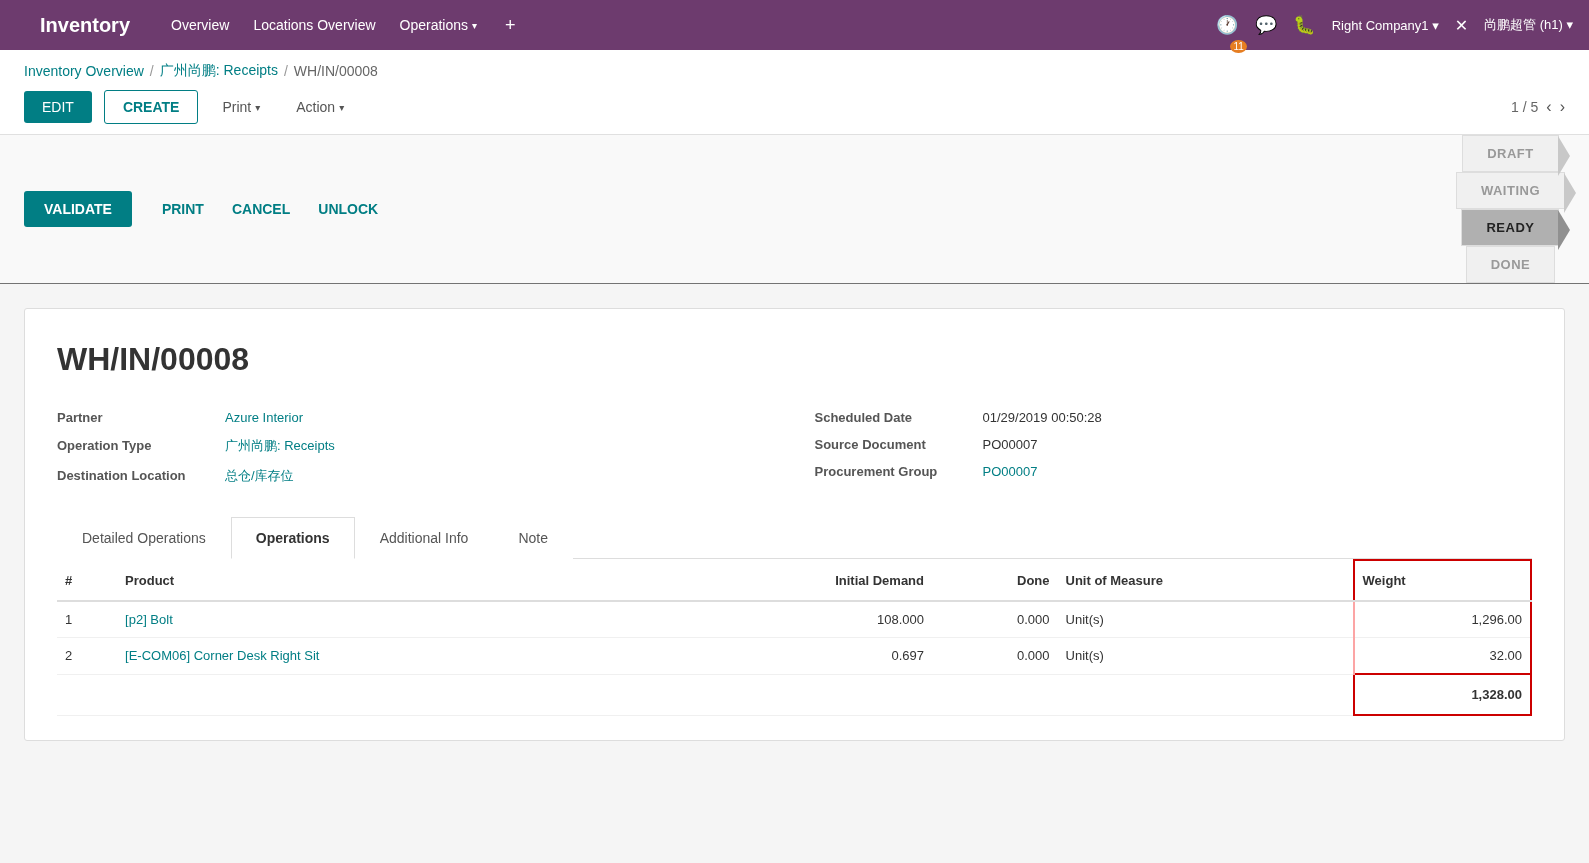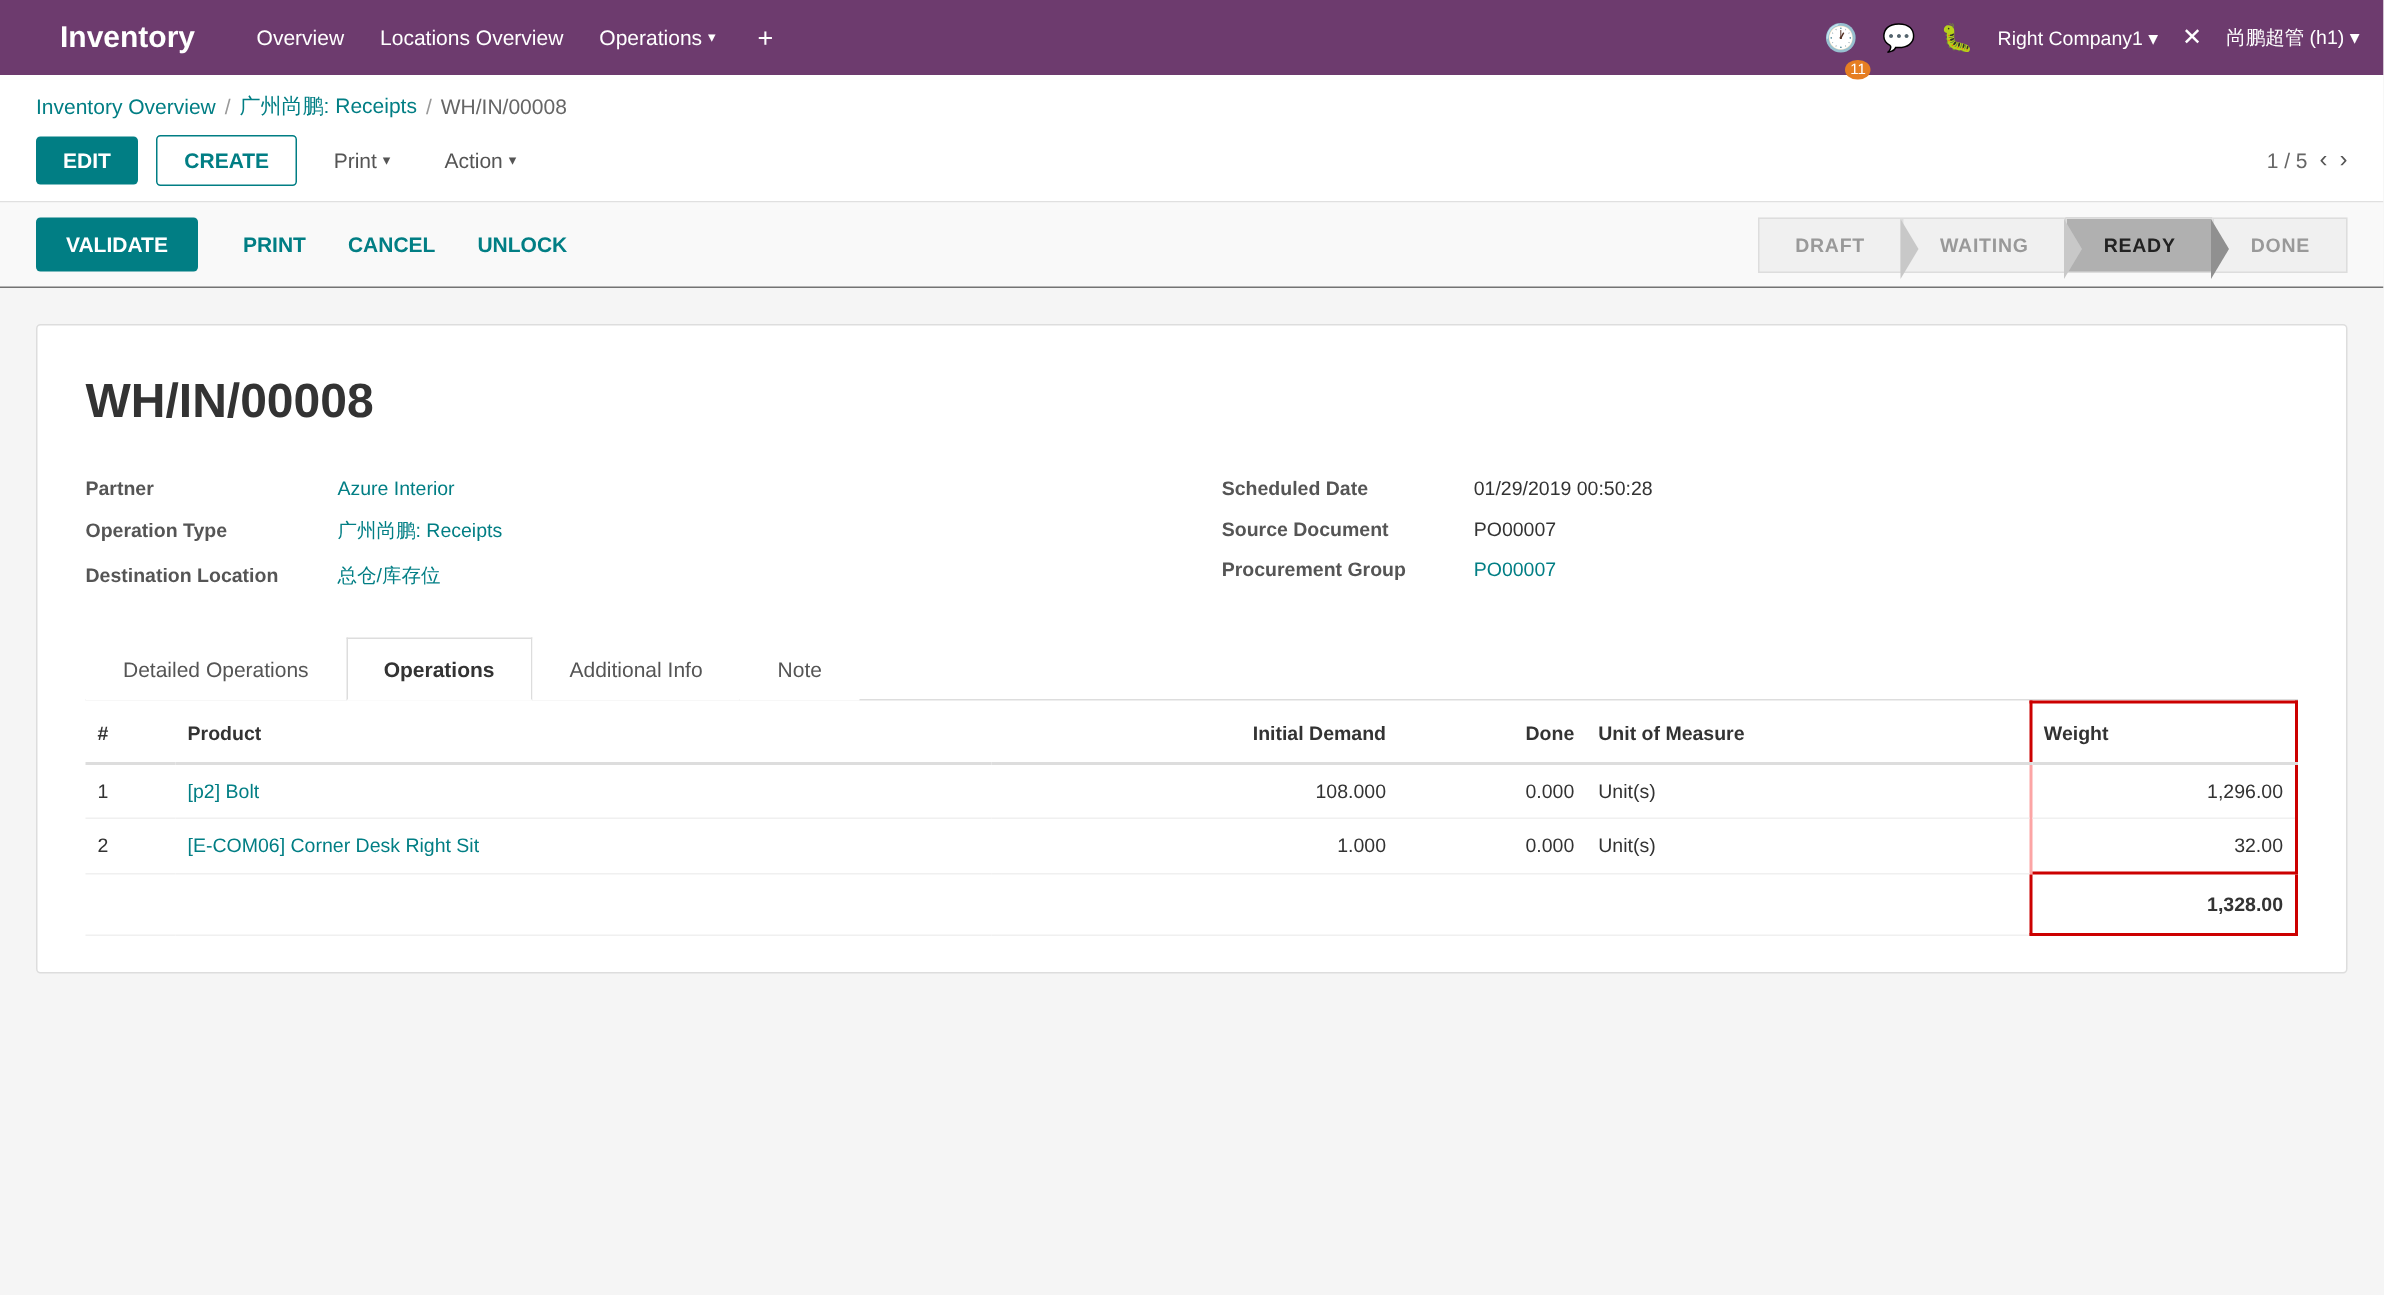--- a/index.html
+++ b/index.html
@@ -51,21 +51,21 @@
       align-items: center;
       gap: 12px;
       border-bottom: 1px solid #e0e0e0;
     }
     .btn-edit {
       background: #017e84;
       color: white;
       border: none;
       padding: 8px 18px;
       font-size: 14px;
-      font-weight: bold;
+      font-weight: normal;
       cursor: pointer;
       border-radius: 3px;
     }
     .btn-create {
       background: transparent;
       color: #017e84;
       border: 1px solid #017e84;
       padding: 8px 18px;
       font-size: 14px;
       font-weight: bold;
@@ -109,21 +109,21 @@
     }
     .btn-status-action {
       background: none;
       border: none;
       color: #017e84;
       font-size: 14px;
       font-weight: bold;
       cursor: pointer;
       padding: 10px 14px;
     }
-    .status-pipeline { margin-left: auto; display: flex; align-items: center; }
+    .status-pipeline { margin-left: auto; display: flex; align-items: center; flex-direction: column; }
     .pipeline-step {
       padding: 10px 24px;
       font-size: 13px;
       color: #999;
       background: #f0f0f0;
       border: 1px solid #ddd;
       position: relative;
       font-weight: bold;
       letter-spacing: 0.5px;
     }
@@ -398,21 +398,21 @@
       <td>1</td>
       <td class="teal">[p2] Bolt</td>
       <td class="right">108.000</td>
       <td class="right">0.000</td>
       <td>Unit(s)</td>
       <td class="weight-col-cell right">1,296.00</td>
     </tr>
           <tr>
       <td>2</td>
       <td class="teal">[E-COM06] Corner Desk Right Sit</td>
-      <td class="right">1.000</td>
+      <td class="right">0.697</td>
       <td class="right">0.000</td>
       <td>Unit(s)</td>
       <td class="weight-col-cell right">32.00</td>
     </tr>
         </tbody>
       <tfoot>
         <tr class="table-footer">
           <td></td>
           <td></td>
           <td></td>

